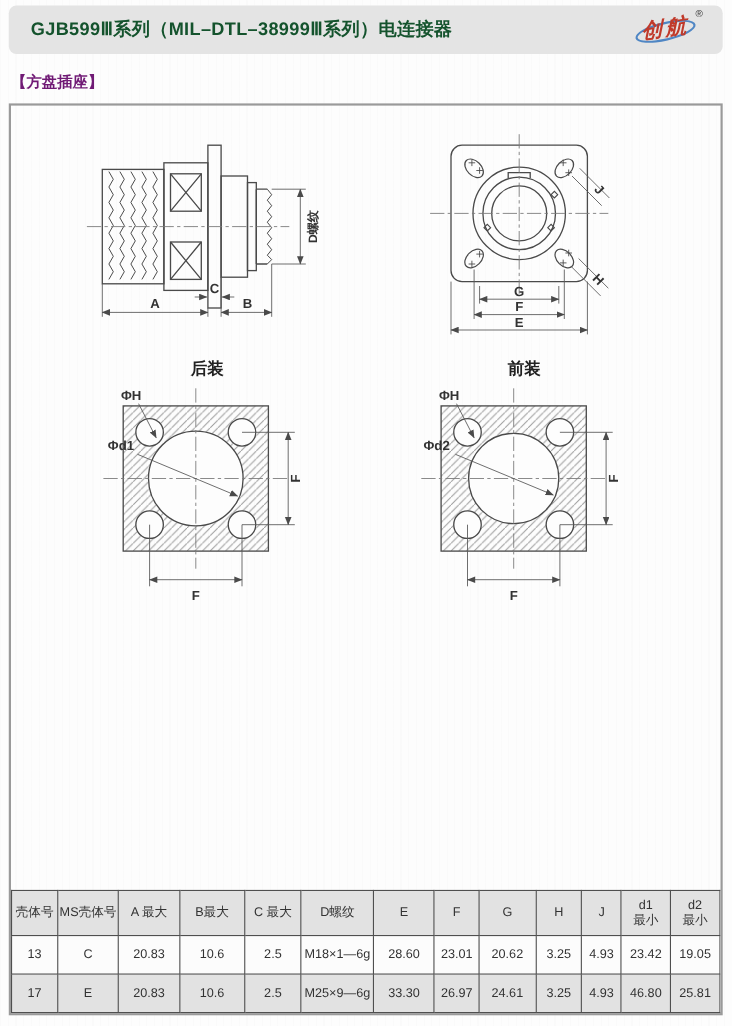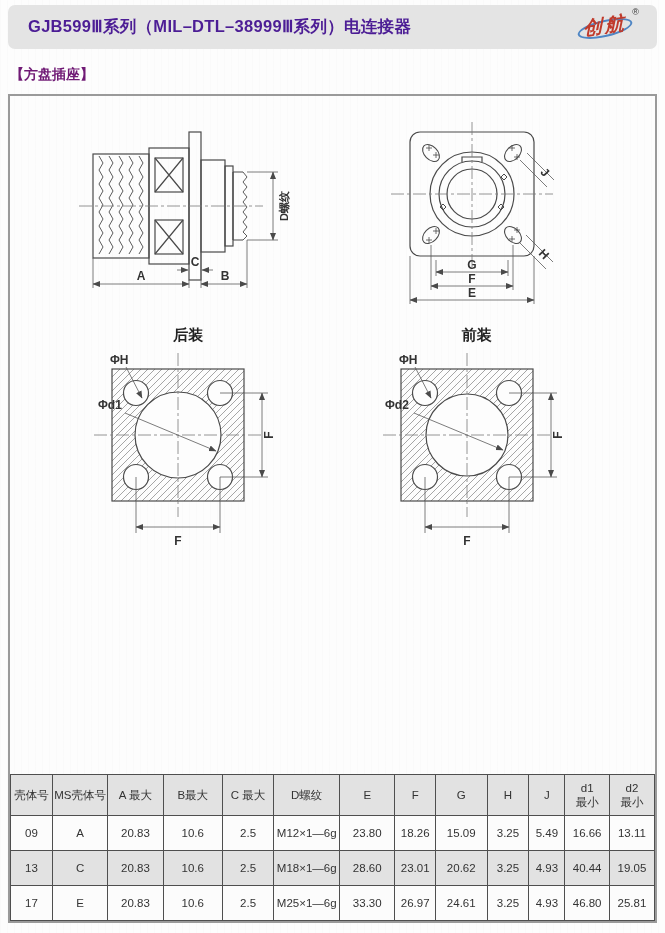--- a/index.html
+++ b/index.html
@@ -13,21 +13,21 @@
     overflow:hidden;
   }
   .page { width:665px; height:933px; padding:5px 8px 4px; }
 
   
   .header-bar {
     height:44px; background:#e4e4e4; border-radius:7px;
     display:flex; align-items:center; justify-content:space-between;
     padding:0 16px 0 20px;
   }
-  .doc-title { font-size:16.5px; font-weight:bold; color:#4c1d95; letter-spacing:0.3px; }
+  .doc-title { font-size:16.5px; font-weight:bold; color:#14532d; letter-spacing:0.3px; }
   .logo { position:relative; width:66px; height:40px; }
   .logo-swoosh {
     position:absolute; left:2px; top:13px; width:56px; height:17px;
     border:2px solid #4f86c4; border-radius:50%;
     transform:rotate(-13deg);
   }
   .logo-text {
     position:absolute; left:8px; top:6px;
     font-family:"Liberation Serif", serif; font-style:italic; font-weight:bold;
     font-size:19px; color:#c03a2b; letter-spacing:3px;
@@ -281,56 +281,41 @@
           <th><span>F</span></th>
           <th><span>G</span></th>
           <th><span>H</span></th>
           <th><span>J</span></th>
           <th><span>d1</span><span class="sub">最小</span></th>
           <th><span>d2</span><span class="sub">最小</span></th>
         </tr>
       </thead>
       <tbody>
         <tr>
-            <td>09</td>
-            <td>A</td>
-            <td>20.83</td>
-            <td>10.6</td>
-            <td>2.5</td>
-            <td>M12×1—6g</td>
-            <td>23.80</td>
-            <td>18.26</td>
-            <td>15.09</td>
-            <td>3.25</td>
-            <td>5.49</td>
-            <td>16.66</td>
-            <td>13.11</td>
-          </tr>
-        <tr>
             <td>13</td>
             <td>C</td>
             <td>20.83</td>
             <td>10.6</td>
             <td>2.5</td>
             <td>M18×1—6g</td>
             <td>28.60</td>
             <td>23.01</td>
             <td>20.62</td>
             <td>3.25</td>
             <td>4.93</td>
-            <td>40.44</td>
+            <td>23.42</td>
             <td>19.05</td>
           </tr>
         <tr>
             <td>17</td>
             <td>E</td>
             <td>20.83</td>
             <td>10.6</td>
             <td>2.5</td>
-            <td>M25×1—6g</td>
+            <td>M25×9—6g</td>
             <td>33.30</td>
             <td>26.97</td>
             <td>24.61</td>
             <td>3.25</td>
             <td>4.93</td>
             <td>46.80</td>
             <td>25.81</td>
           </tr>
       </tbody>
     </table>

